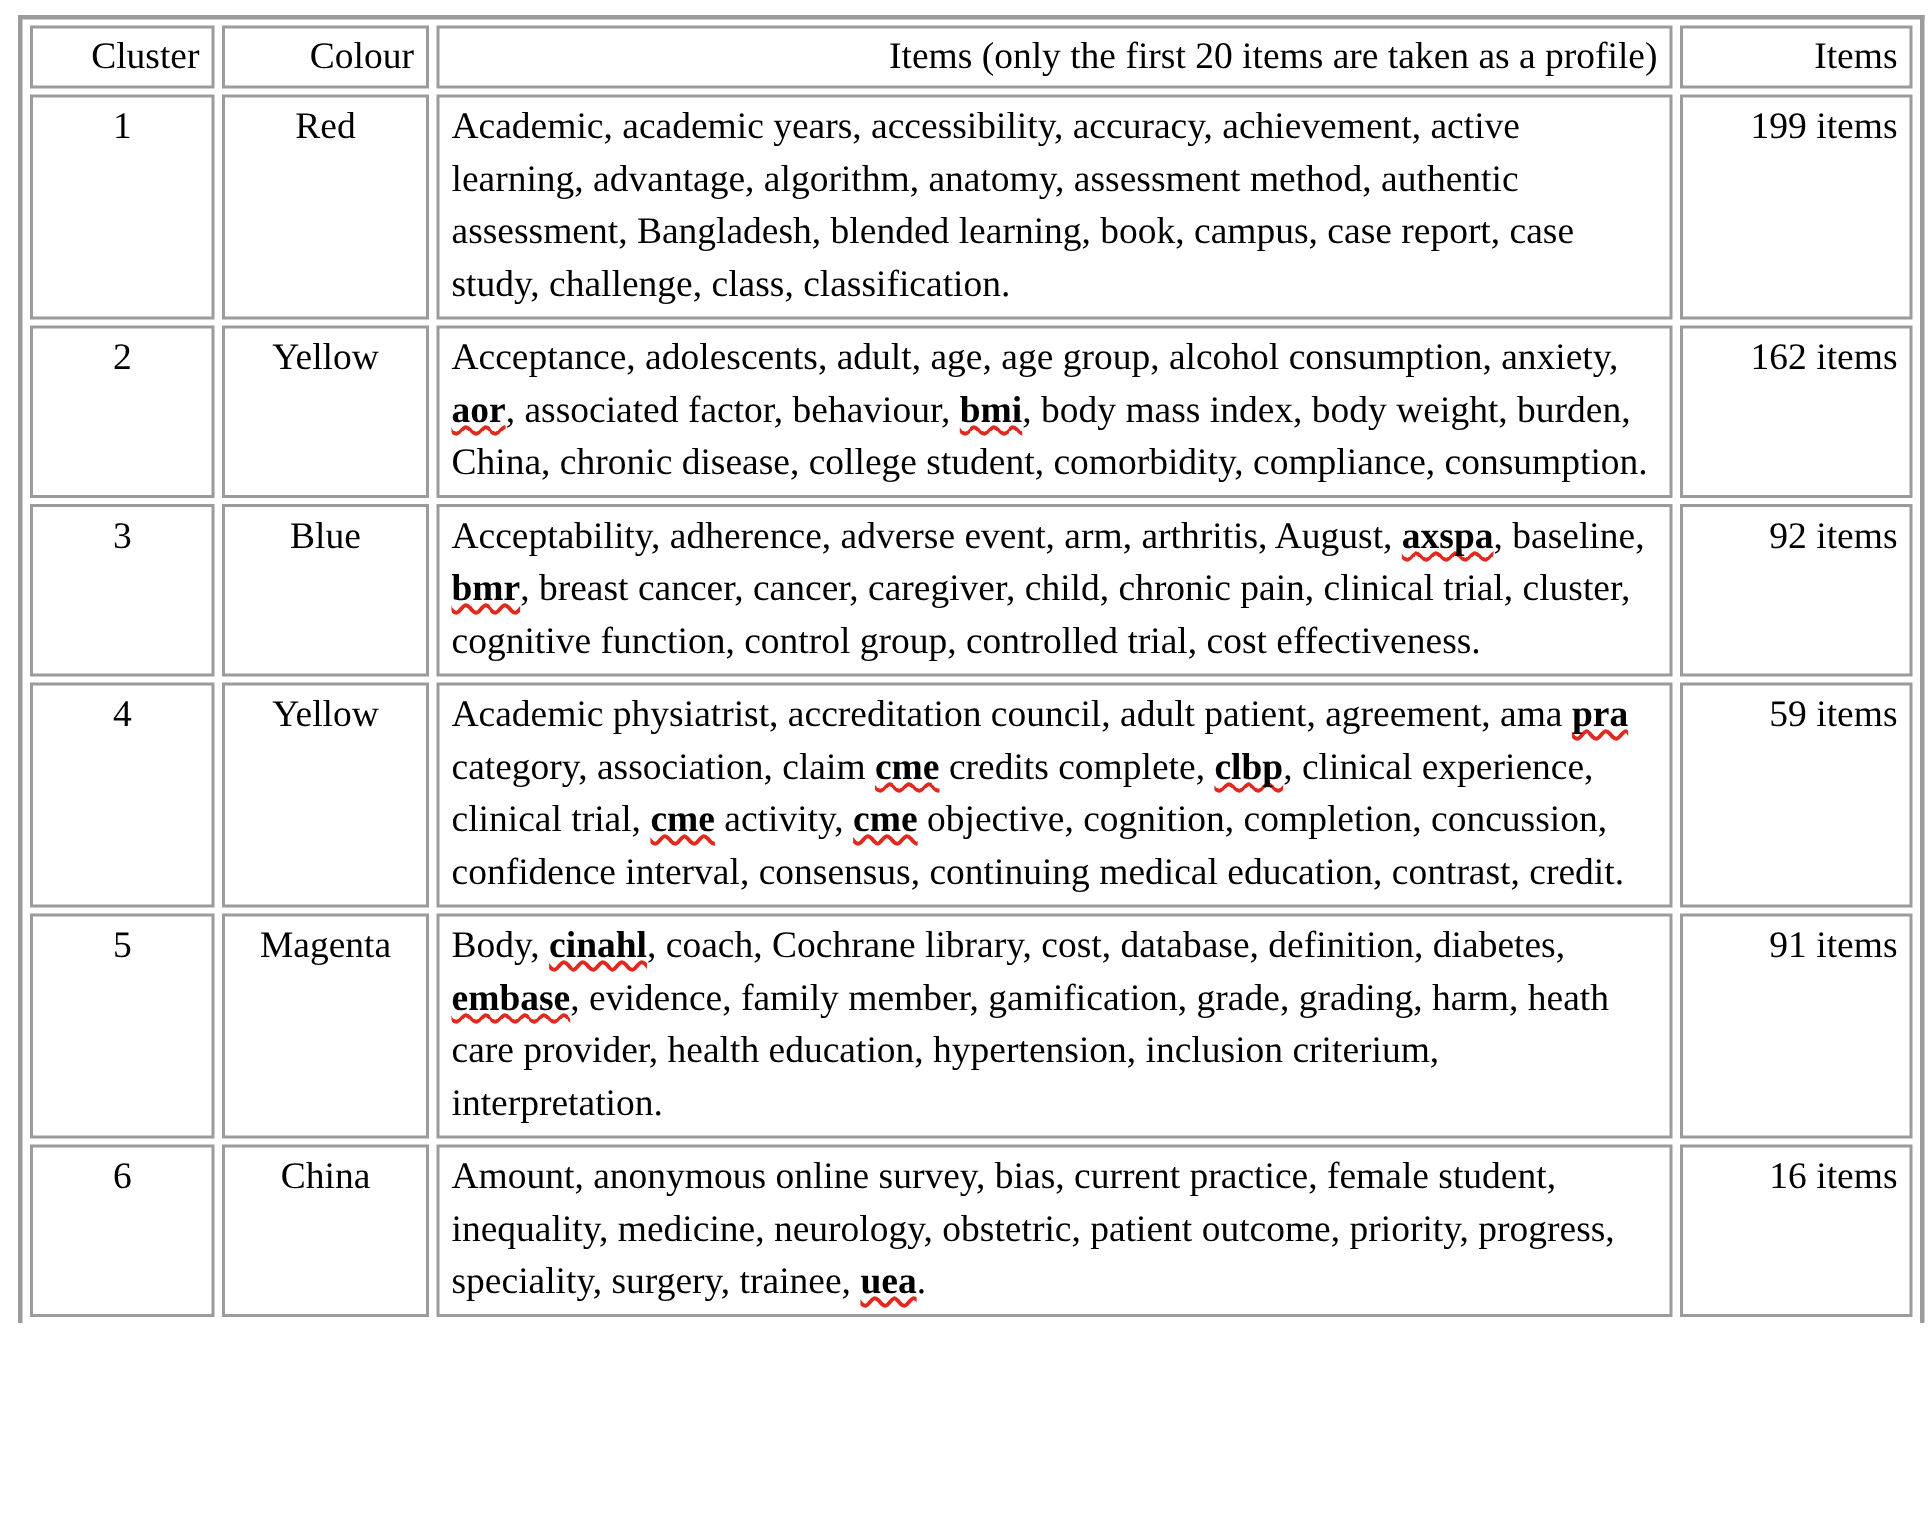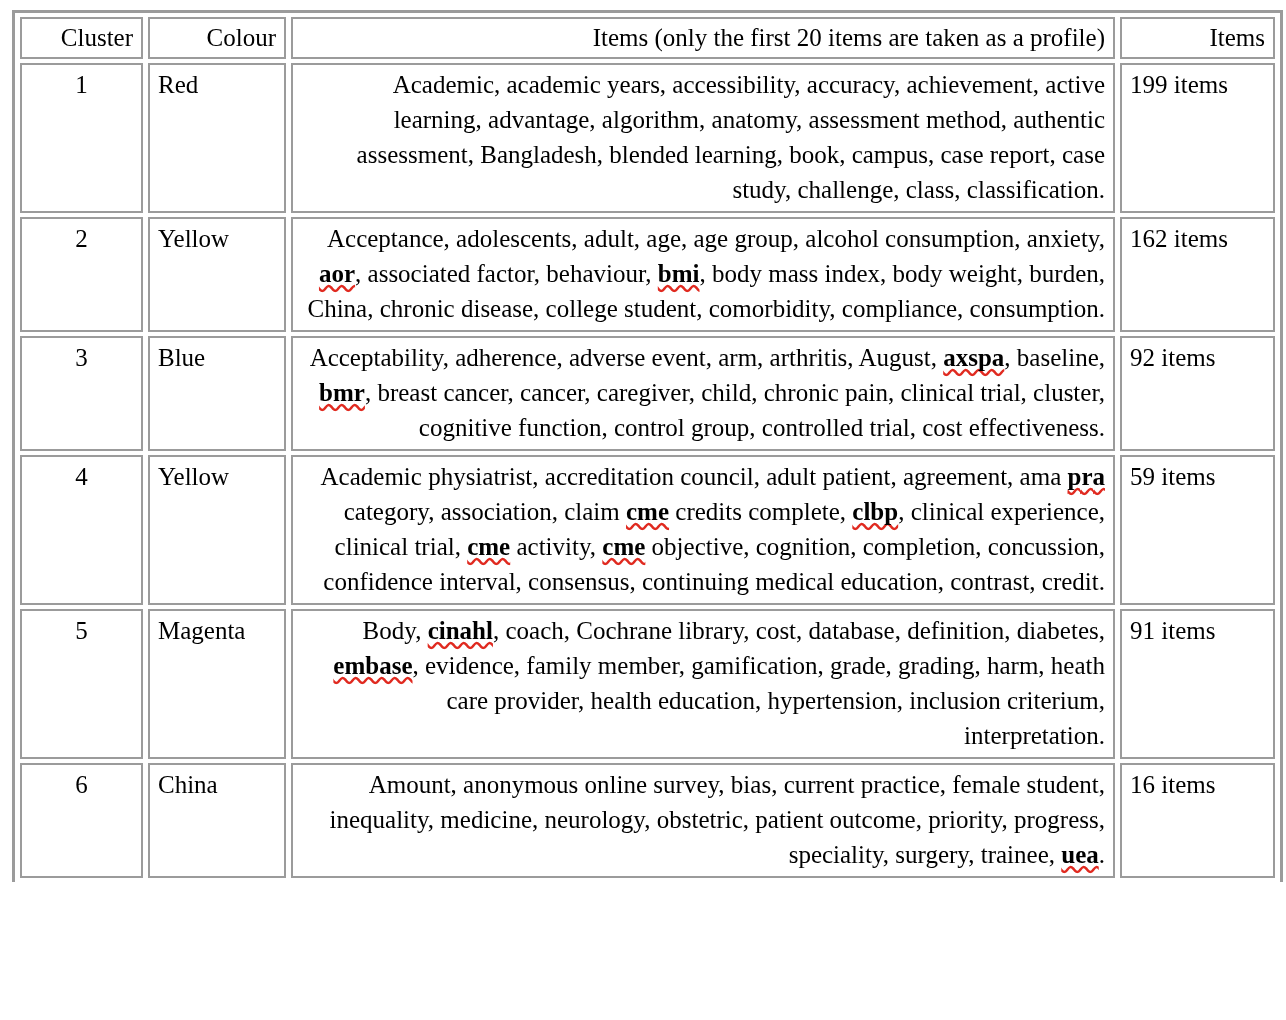--- a/index.html
+++ b/index.html
@@ -54,31 +54,31 @@
     white-space: nowrap;
   }
 
   th.h-items { text-align: center; }
 
   td.cell-cluster {
     text-align: center;
     font-weight: normal;
   }
   td.cell-colour {
-    text-align: left;
+    text-align: center;
     padding-left: 10px;
     margin-top: 12px;
   }
   td.cell-items {
-    text-align: right;
+    text-align: left;
     padding-left: 13px;
     padding-right: 10px;
   }
   td.cell-total {
-    text-align: left;
+    text-align: right;
     padding-left: 11px;
     white-space: nowrap;
   }
 
   
   .sp {
     text-decoration: underline wavy #e02a20;
     text-decoration-skip-ink: none;
     text-underline-offset: 2px;
     font-weight: bold;

